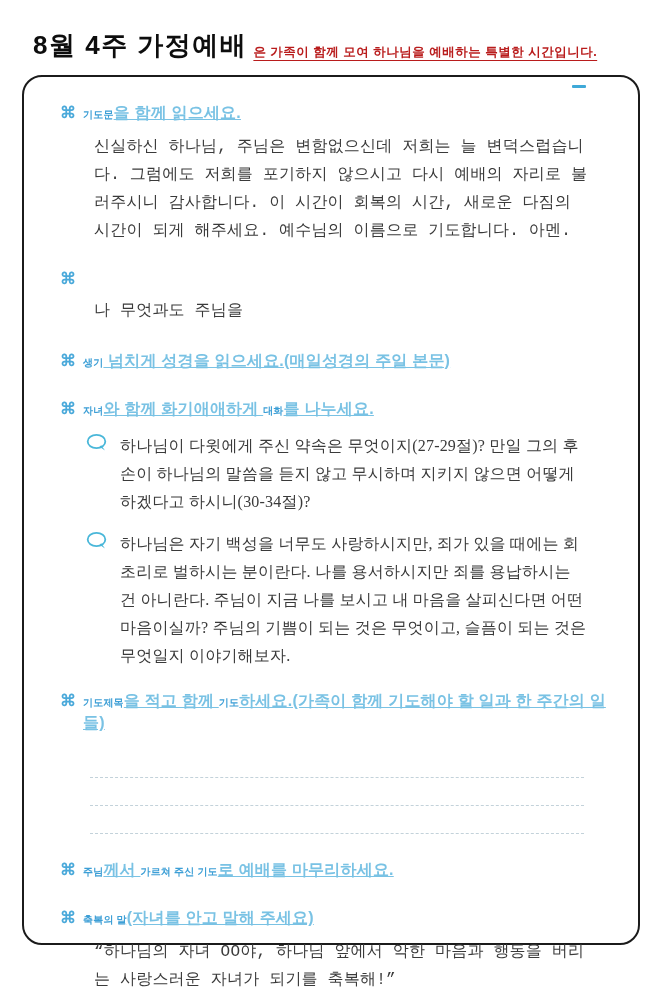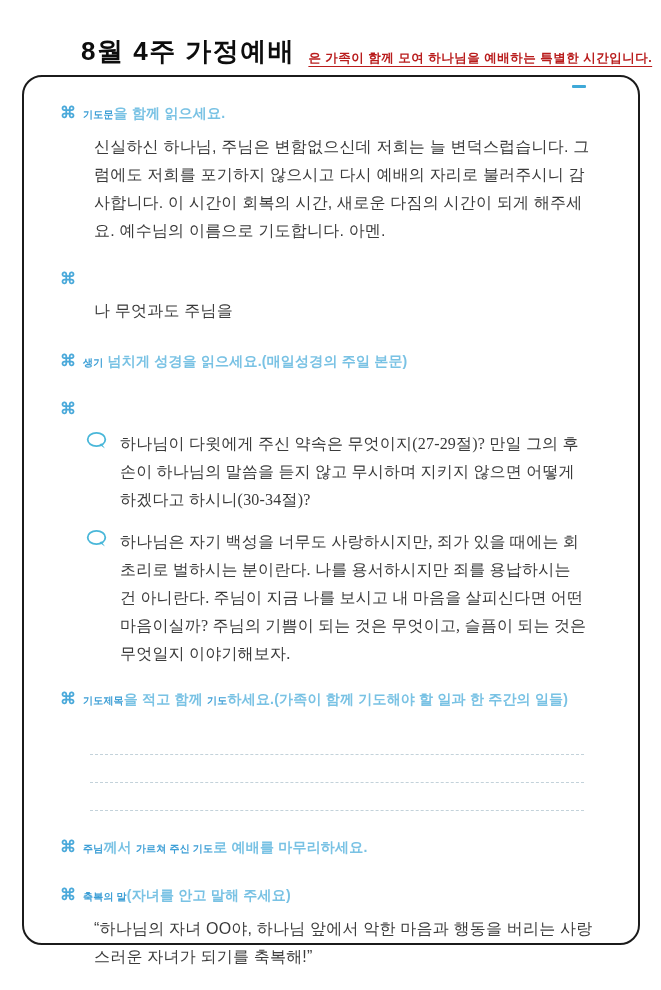--- a/index.html
+++ b/index.html
@@ -4,24 +4,23 @@
 <style>
   html, body { margin: 0; padding: 0; }
   body {
     width: 661px; height: 990px;
     background: #ffffff;
     font-family: "Liberation Sans", sans-serif;
     position: relative;
     overflow: hidden;
   }
   .title-row {
-    position: absolute; left: 33px; top: 34px;
-    display: flex; align-items: flex-end; gap: 13px;
+    position: absolute; left: 33px; top: 28px;
+    display: flex; align-items: flex-end; gap: 6px;
     white-space: nowrap;
-    margin-left: 48px;
   }
   .title {
     font-size: 26px; font-weight: bold; color: #0d0d0d;
     letter-spacing: 1.5px;
     font-family: "Liberation Sans", sans-serif;
   }
   .subtitle {
     font-size: 12.5px; font-weight: bold; color: #b91c1c;
     text-decoration: underline;
     text-underline-offset: 4px;
@@ -47,24 +46,24 @@
     display: flex; align-items: baseline;
     line-height: 20px; margin-bottom: 8px;
   }
   .cmd-icon {
     color: #4aa9da; font-weight: bold; font-size: 16px;
     margin-right: 7px; line-height: 20px;
     flex: 0 0 auto;
   }
   .sec-title { color: #79c2e4; font-size: 13px; font-weight: bold; letter-spacing: 0.2px; }
   .sec-title .hb { color: #3d9fd6; font-size: 10px; font-weight: bold; }
-  .sec-title .hl { color: #79c2e4; font-size: 14px; font-weight: bold; }
+  .sec-title .hl { color: #79c2e4; font-size: 16px; font-weight: bold; text-decoration: underline; }
   .body-text {
     margin: 0 0 0 34px;
-    font-family: Liberation Sans, sans-serif;
+    font-family: Liberation Mono, monospace;
     font-size: 16px; line-height: 28px; color: #3a3a3a;
     max-width: 502px;
     letter-spacing: 0.2px;
   }
   .question {
     display: flex; align-items: flex-start;
     margin: 0 0 8px 26px;
   }
   .bubble-icon { flex: 0 0 auto; margin: 5px 8px 0 0; }
   .question .q-text {
@@ -121,20 +120,21 @@
   <section class="sec sec-scripture">
     <div class="sec-header">
       <span class="cmd-icon">⌘</span>
       <span class="sec-title"><span class="hb">생기</span><span class="hl"> 넘치게 성경을 읽으세요.(매일성경의 주일 본문)</span></span>
     </div>
   </section>
 
   <section class="sec sec-conversation">
     <div class="sec-header">
       <span class="cmd-icon">⌘</span>
+      <span class="sec-title"><span class="hb">자녀</span><span class="hl">와 함께 화기애애하게 </span><span class="hb">대화</span><span class="hl">를 나누세요.</span></span>
     </div>
     <div class="sec-body">
           <div class="question">
             <span class="bubble-icon"><svg width="23" height="19" viewBox="0 0 23 19">
                 <ellipse cx="10.5" cy="7.5" rx="8.8" ry="6.6" fill="none" stroke="#49b7d9" stroke-width="1.8"></ellipse>
                 <path d="M13.5 12.8 L19 16.5 L15.2 11.2 Z" fill="#49b7d9"></path>
               </svg></span>
             <p class="q-text">하나님이 다윗에게 주신 약속은 무엇이지(27-29절)? 만일 그의 후손이 하나님의 말씀을 듣지 않고 무시하며 지키지 않으면 어떻게 하겠다고 하시니(30-34절)?</p>
           </div>
           <div class="question">

